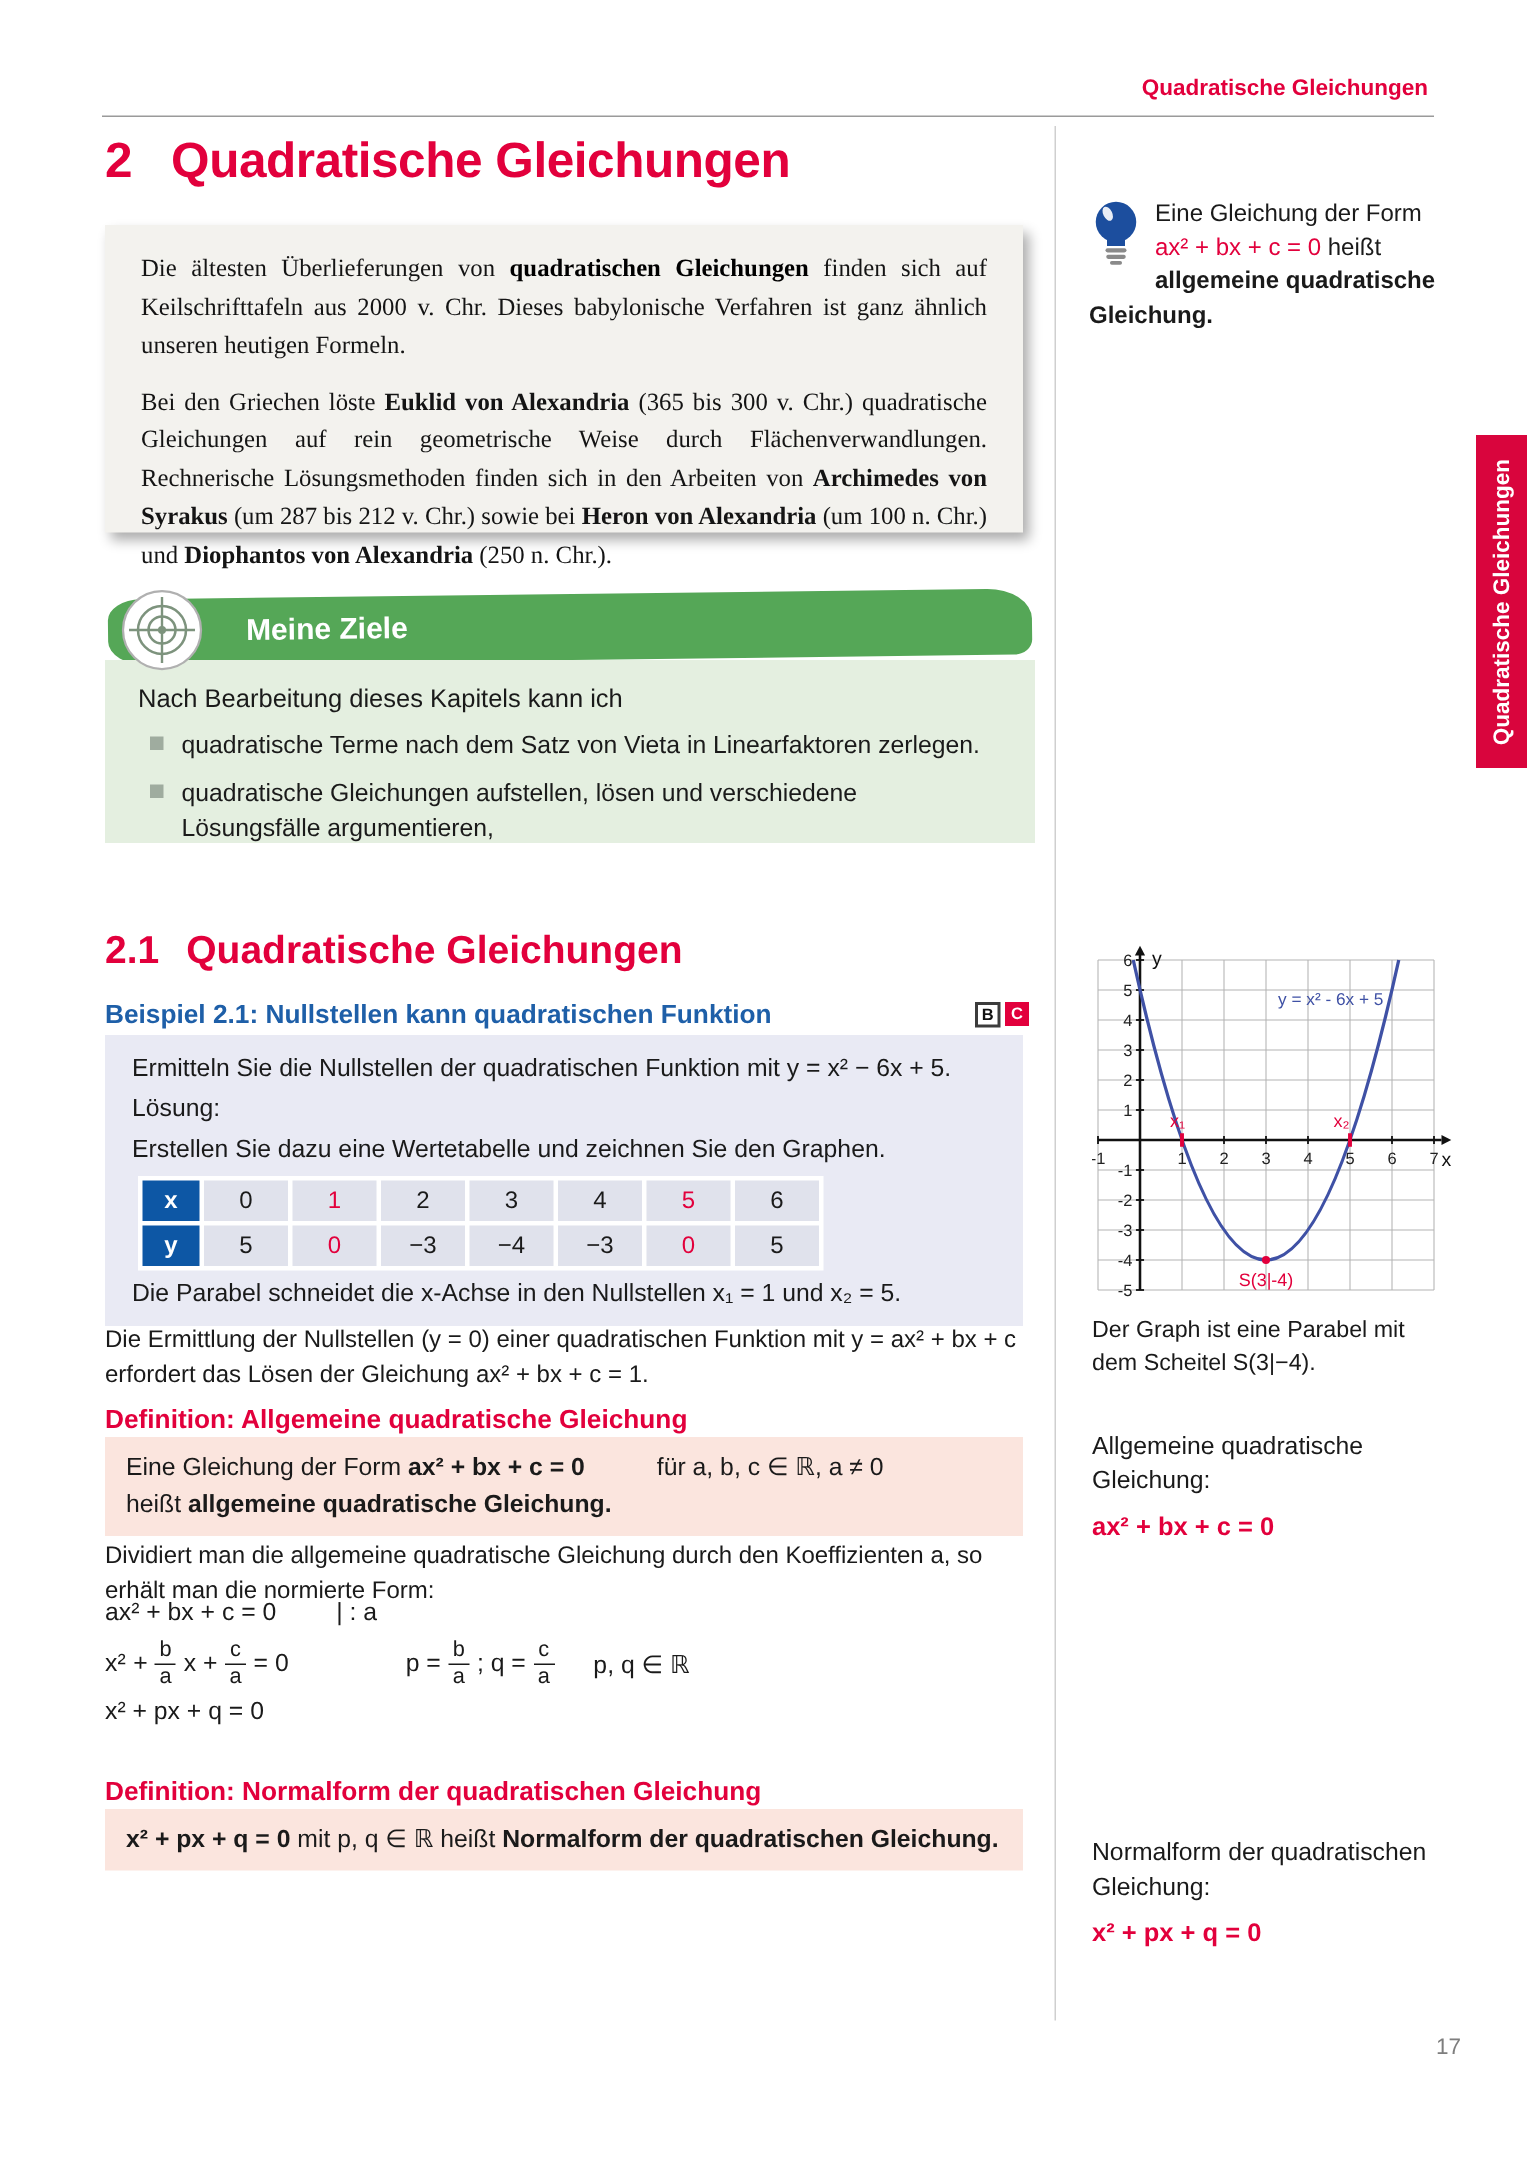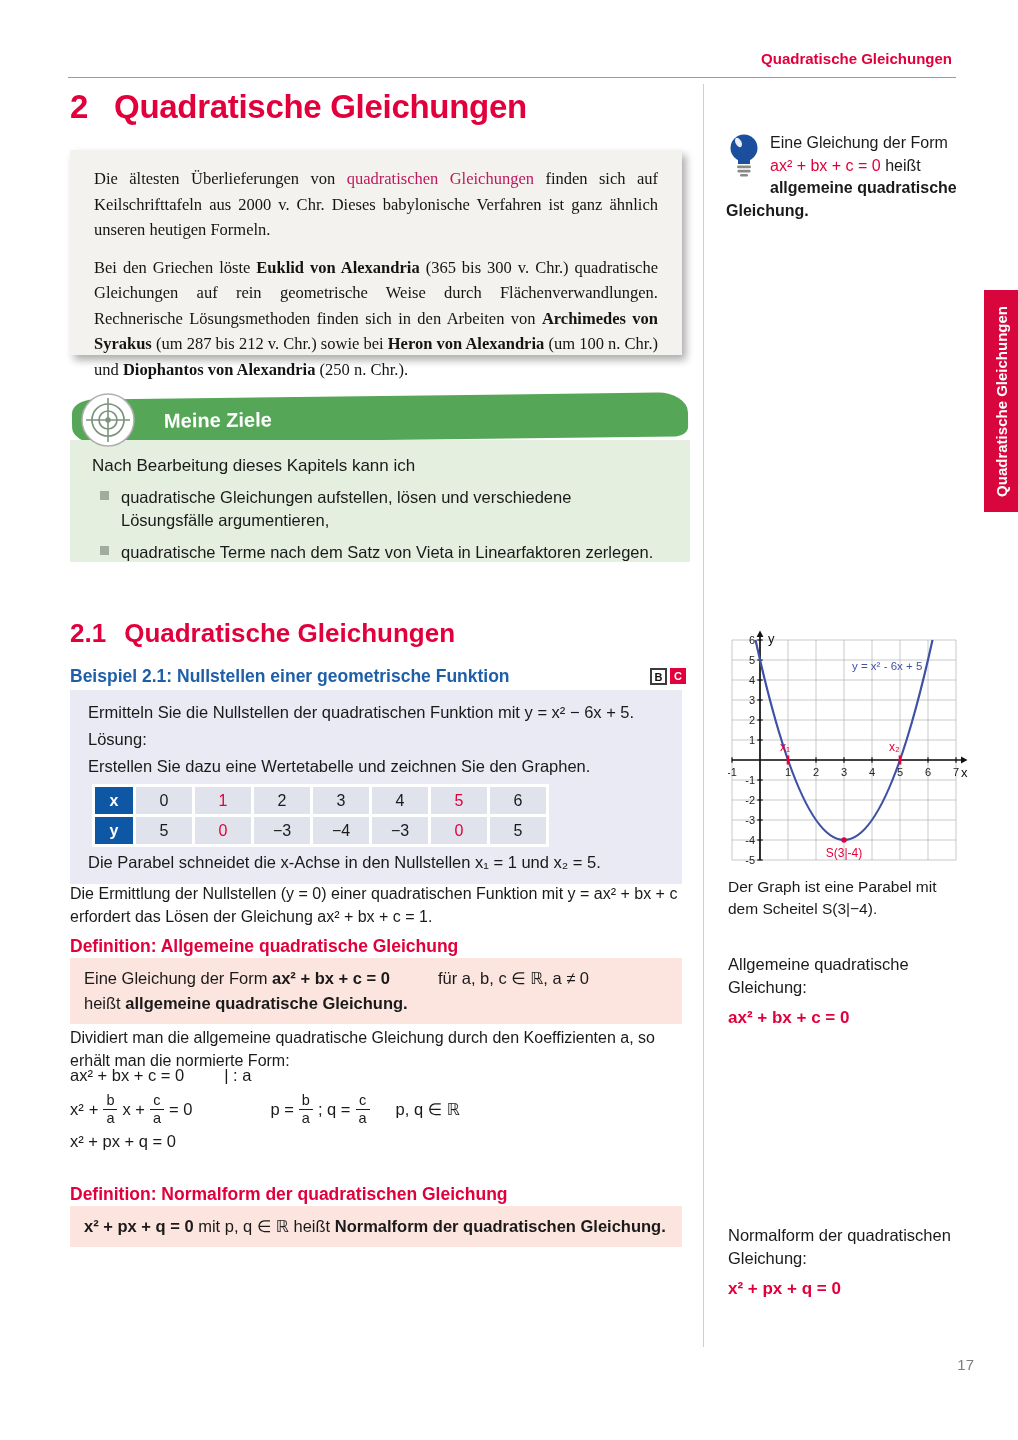--- a/index.html
+++ b/index.html
@@ -13,21 +13,21 @@
 
   
   .chapter-title{position:absolute;left:70px;top:88px;font-size:33px;font-weight:bold;color:#e2003c;letter-spacing:-0.3px;}
   .chapter-title .num{margin-right:26px;}
 
   
   .intro-box{position:absolute;left:70px;top:150px;width:564px;height:173px;padding:16px 24px;
              background:#f3f2ee;box-shadow:4px 5px 8px rgba(0,0,0,0.33);
              font-family:"Liberation Serif",serif;font-size:16.5px;line-height:1.55;color:#141414;text-align:justify;}
   .intro-box p{margin:0 0 12px 0;}
-  .red-bold{color:#be185d;font-weight:normal;}
+  .red-bold{color:#000000;font-weight:bold;}
   .b{font-weight:bold;}
 
   
   .bulb-note{position:absolute;left:726px;top:132px;width:236px;font-size:16px;line-height:1.42;}
   .bulb-icon{float:left;width:36px;height:54px;margin-right:8px;}
   .formula-red{color:#e2003c;}
 
   
   .side-tab{position:absolute;left:984px;top:290px;width:34px;height:222px;background:#d9053d;
             display:flex;align-items:center;justify-content:center;}
@@ -135,34 +135,34 @@
     <circle cx="28" cy="28" r="16" fill="none" stroke="#7d937d" stroke-width="1.7"></circle>
     <circle cx="28" cy="28" r="9" fill="none" stroke="#7d937d" stroke-width="1.7"></circle>
     <circle cx="28" cy="28" r="2.7" fill="#7d937d"></circle>
     <line x1="28" y1="6" x2="28" y2="50" stroke="#7d937d" stroke-width="1.6"></line>
     <line x1="6" y1="28" x2="50" y2="28" stroke="#7d937d" stroke-width="1.6"></line>
   </svg>
   <div class="goals-body">
     <p class="goals-intro">Nach Bearbeitung dieses Kapitels kann ich</p>
     <div class="goal-item">
       <span class="goal-bullet"></span>
-      <span>quadratische Gleichungen aufstellen, lösen und verschiedene Lösungsfälle argumentieren,</span>
+      <span>quadratische Terme nach dem Satz von Vieta in Linearfaktoren zerlegen.</span>
     </div>
     <div class="goal-item">
       <span class="goal-bullet"></span>
-      <span>quadratische Terme nach dem Satz von Vieta in Linearfaktoren zerlegen.</span>
+      <span>quadratische Gleichungen aufstellen, lösen und verschiedene Lösungsfälle argumentieren,</span>
     </div>
   </div>
 
   <div class="section-title">
     <span class="num">2.1</span><span>Quadratische Gleichungen</span>
   </div>
 
   <div class="example-head">
-    <span class="h">Beispiel 2.1: Nullstellen einer geometrische Funktion</span>
+    <span class="h">Beispiel 2.1: Nullstellen kann quadratischen Funktion</span>
     <span class="badges">
       <span class="badge badge-b">B</span>
       <span class="badge badge-c">C</span>
     </span>
   </div>
 
   <div class="example-box">
     <div class="line">Ermitteln Sie die Nullstellen der quadratischen Funktion mit y = x² − 6x + 5.</div>
     <div class="line">Lösung:</div>
     <div class="line">Erstellen Sie dazu eine Wertetabelle und zeichnen Sie den Graphen.</div>

